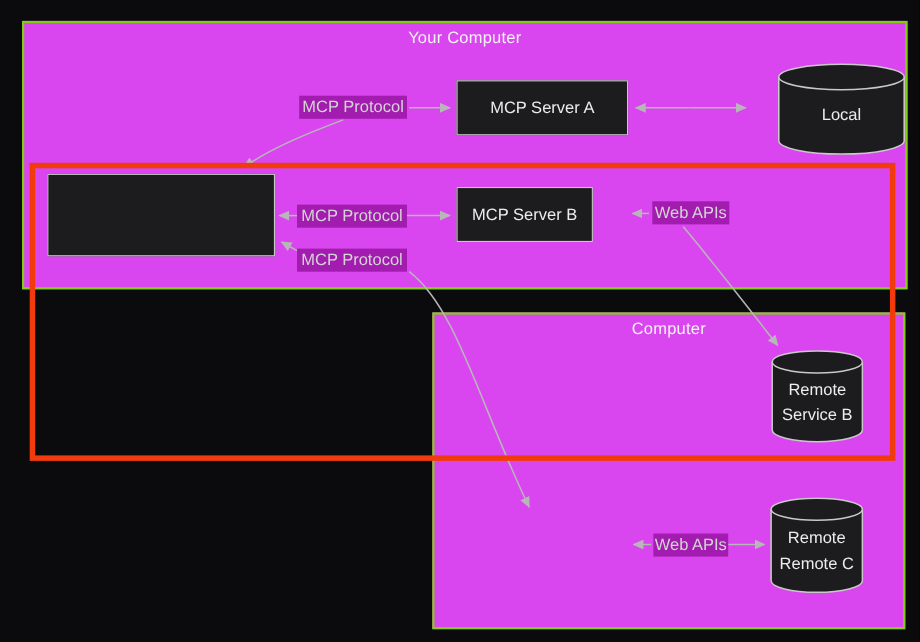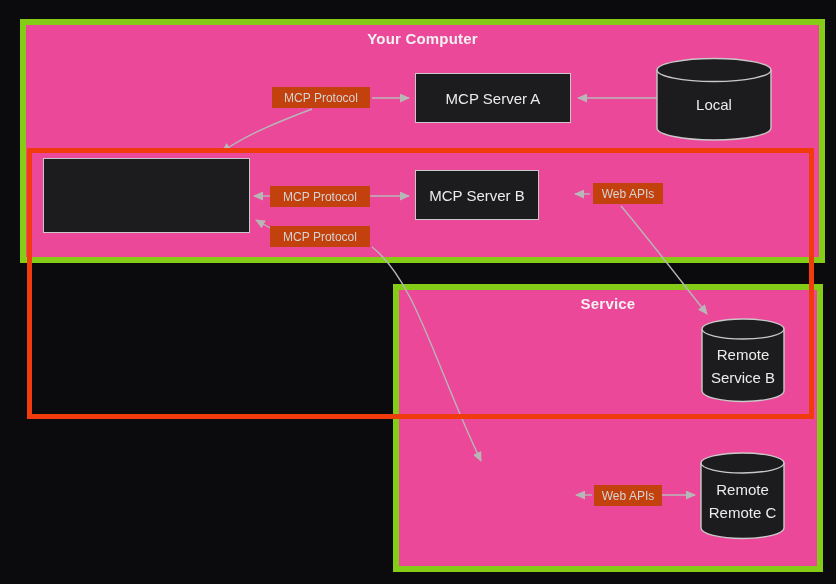--- a/index.html
+++ b/index.html
@@ -3,23 +3,22 @@
 <meta charset="utf-8">
 <style>
   html,body{margin:0;padding:0;background:#0b0b0d;}
   .canvas{
     position:relative;width:836px;height:584px;overflow:hidden;
     background:#0b0b0d;
     font-family:"Liberation Sans", sans-serif;
     -webkit-font-smoothing:antialiased;
   }
   .region{
-    position:absolute;background:#ec4899;border:6px solid #84cc16;
+    position:absolute;background:#d946ef;border:2px solid #84cc16;
     box-sizing:border-box;
-    font-weight:bold;
   }
   .region-title{
     text-align:center;color:#f2f2f2;font-size:15px;padding-top:5px;
     letter-spacing:.2px;
   }
   #region-your-computer{left:20px;top:19px;width:805px;height:244px;}
   #region-internet{left:393px;top:284px;width:430px;height:288px;}
   .edges{position:absolute;left:0;top:0;z-index:3;}
   .node{
     position:absolute;background:#1c1c1e;border:1.4px solid #c9c9c9;
@@ -32,25 +31,25 @@
   #node-server-b{left:415px;top:170px;width:124px;height:50px;}
   #node-server-c{left:415px;top:470px;width:156px;height:49px;}
   .cyl{position:absolute;z-index:4;}
   .cyl svg{position:absolute;left:0;top:0;}
   .cyl-text{
     position:absolute;left:0;top:0;width:100%;height:100%;
     display:flex;flex-direction:column;align-items:center;justify-content:center;
     padding-top:10px;box-sizing:border-box;
     color:#ececec;font-size:15px;text-align:center;line-height:23px;
   }
-  #cyl-local-a{left:656px;top:57px;width:116px;height:84px;}
+  #cyl-local-a{left:707px;top:57px;width:116px;height:84px;}
   #cyl-remote-b{left:701px;top:318px;width:84px;height:85px;}
   #cyl-remote-c{left:700px;top:452px;width:85px;height:88px;}
   .edge-label{
-    position:absolute;background:#c2410c;color:#d4d4d4;font-size:12px;
+    position:absolute;background:#a21caf;color:#d4d4d4;font-size:15px;
     display:flex;align-items:center;justify-content:center;z-index:5;
     box-sizing:border-box;white-space:nowrap;
   }
   #lbl-protocol-a{left:272px;top:87px;width:98px;height:21px;}
   #lbl-protocol-b{left:270px;top:186px;width:100px;height:21px;}
   #lbl-protocol-c{left:270px;top:226px;width:100px;height:21px;}
   #lbl-webapis-b{left:593px;top:183px;width:70px;height:21px;}
   #lbl-webapis-c{left:594px;top:485px;width:68px;height:21px;}
   .highlight-box{
     position:absolute;left:27px;top:148px;width:787px;height:271px;
@@ -61,21 +60,21 @@
 </head>
 <body>
 
 <div class="canvas">
 
   <div class="region" id="region-your-computer">
     <div class="region-title">Your Computer</div>
   </div>
 
   <div class="region" id="region-internet">
-    <div class="region-title">Service</div>
+    <div class="region-title">Computer</div>
   </div>
 
   <svg class="edges" width="836" height="584">
     <defs>
       <marker id="ah" markerUnits="userSpaceOnUse" markerWidth="10" markerHeight="9" refX="9" refY="4.5" orient="auto">
         <path d="M0,0 L10,4.5 L0,9 Z" fill="#b7b7b7"></path>
       </marker>
     </defs>
     <g stroke="#b7b7b7" stroke-width="1.4" fill="none">
 

